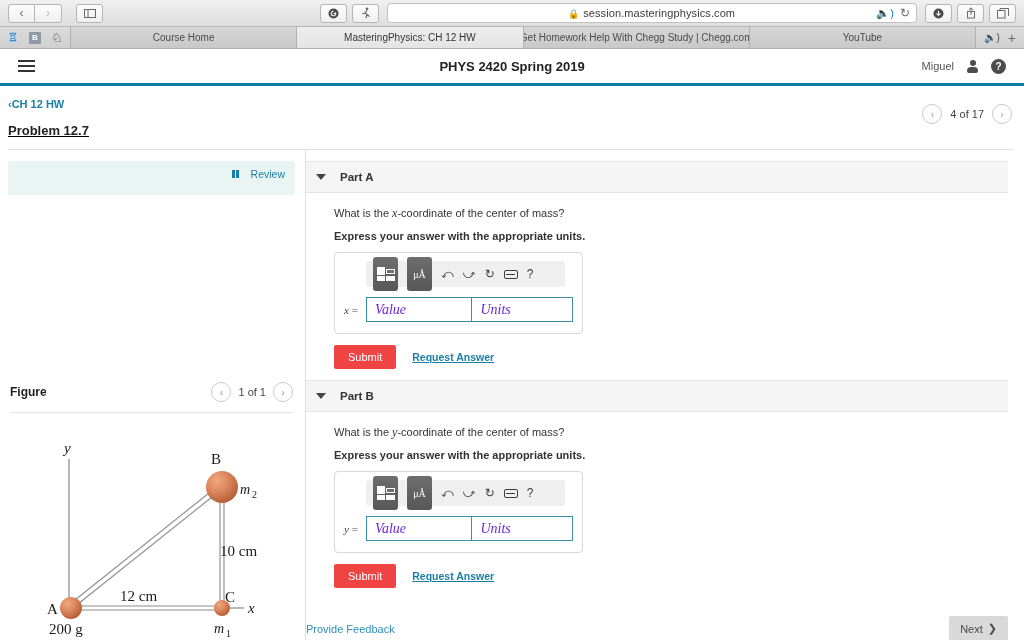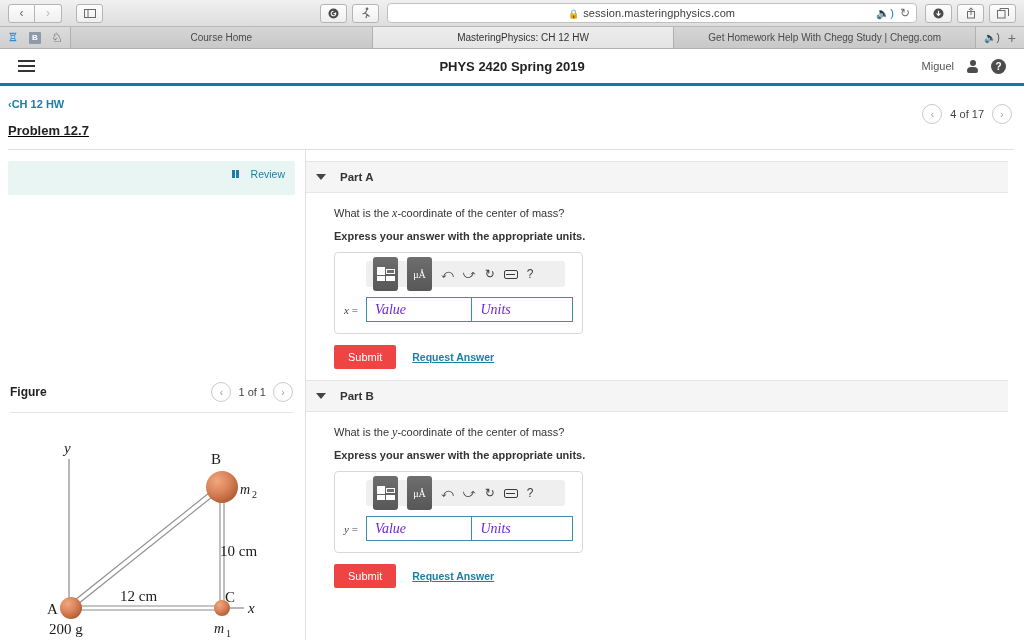--- a/index.html
+++ b/index.html
@@ -388,20 +388,23 @@
     <div class="fav-icon crest">♘</div>
   </div>
   <div class="tab">
       <span>Course Home</span>
     </div>
   <div class="tab active">
       <span>MasteringPhysics: CH 12 HW</span>
     </div>
   <div class="tab">
       <span>Get Homework Help With Chegg Study | Chegg.com</span>
+    </div>
+  <div class="tab">
+      <span>YouTube</span>
     </div>
   <div class="tab-right">
     <span>🔈)</span>
     <span class="plus-tab">+</span>
   </div>
 </div>
 
 <div class="mp-header">
   <div class="hamburger">
     <span></span>
@@ -587,15 +590,22 @@
             </div>
         </div>
       </div>
 
       <div class="submit-row">
         <button class="submit-btn">Submit</button>
         <a class="req-link" href="#">Request Answer</a>
       </div>
     </div>
 
+    <div class="footer-row">
+      <a class="feedback-link" href="#">Provide Feedback</a>
+      <button class="next-btn">
+        <span>Next</span>
+        <span>❯</span>
+      </button>
+    </div>
 
   </div>
 </div>
 
 </body></html>

